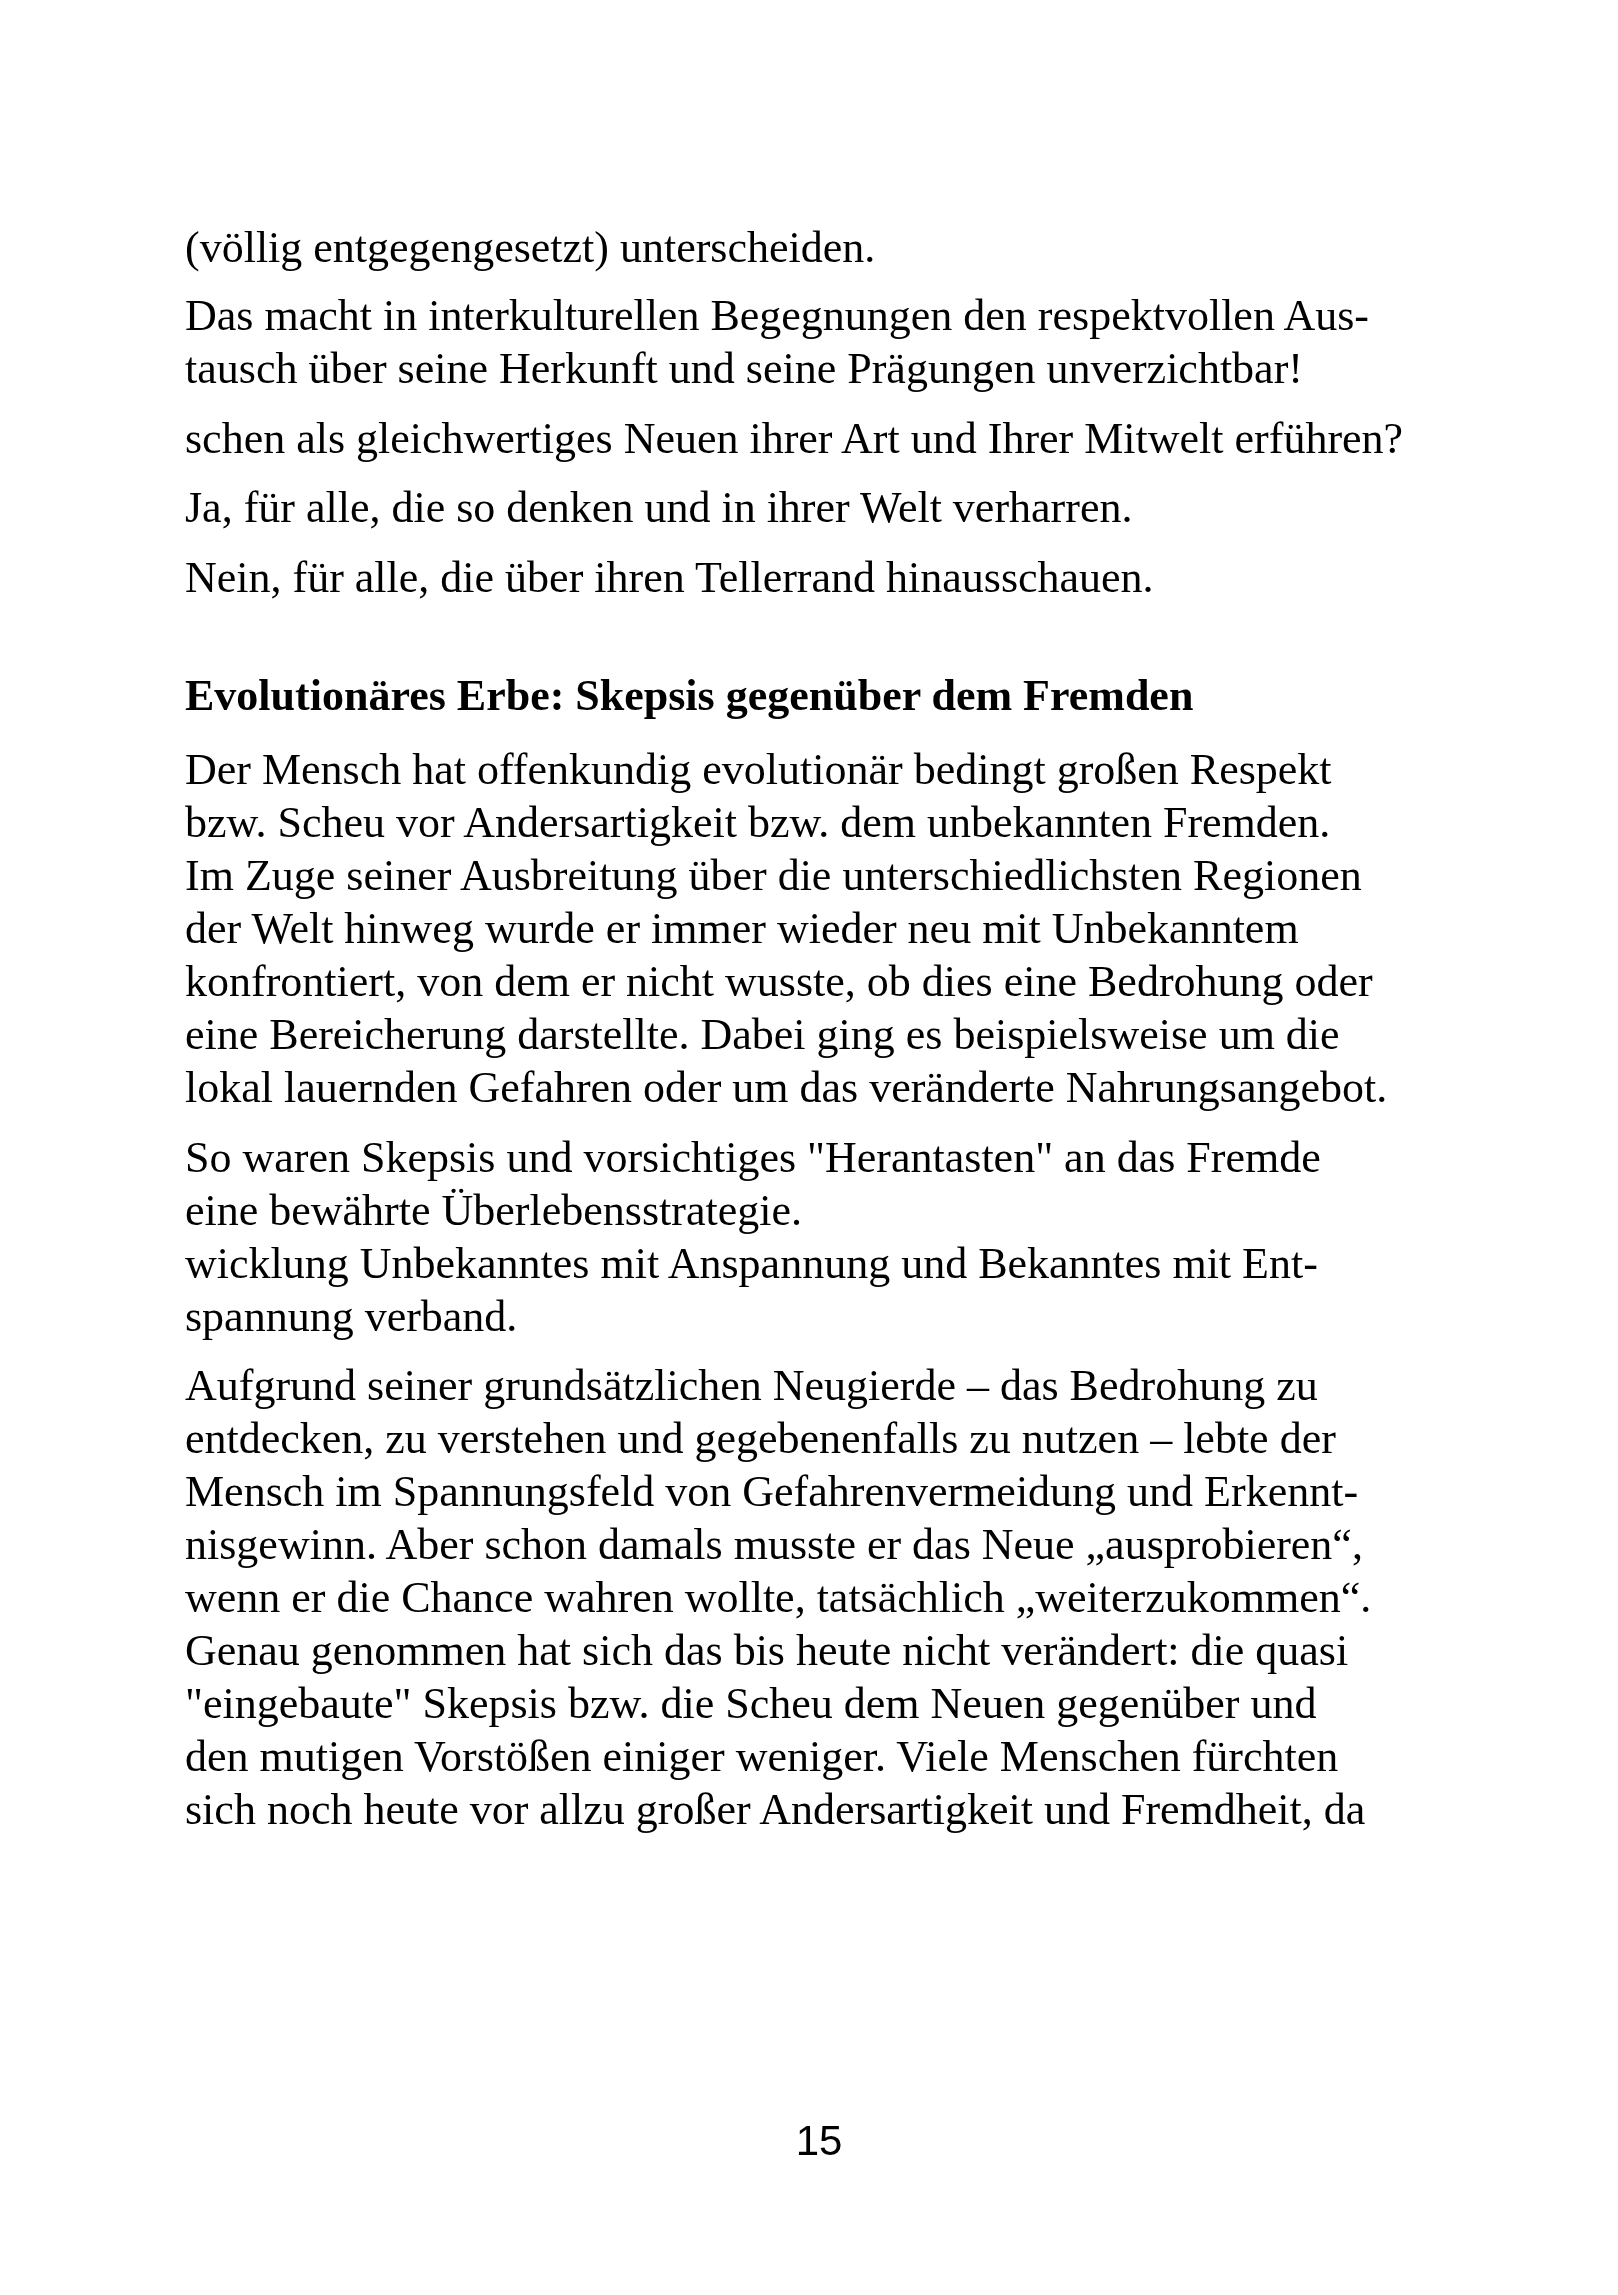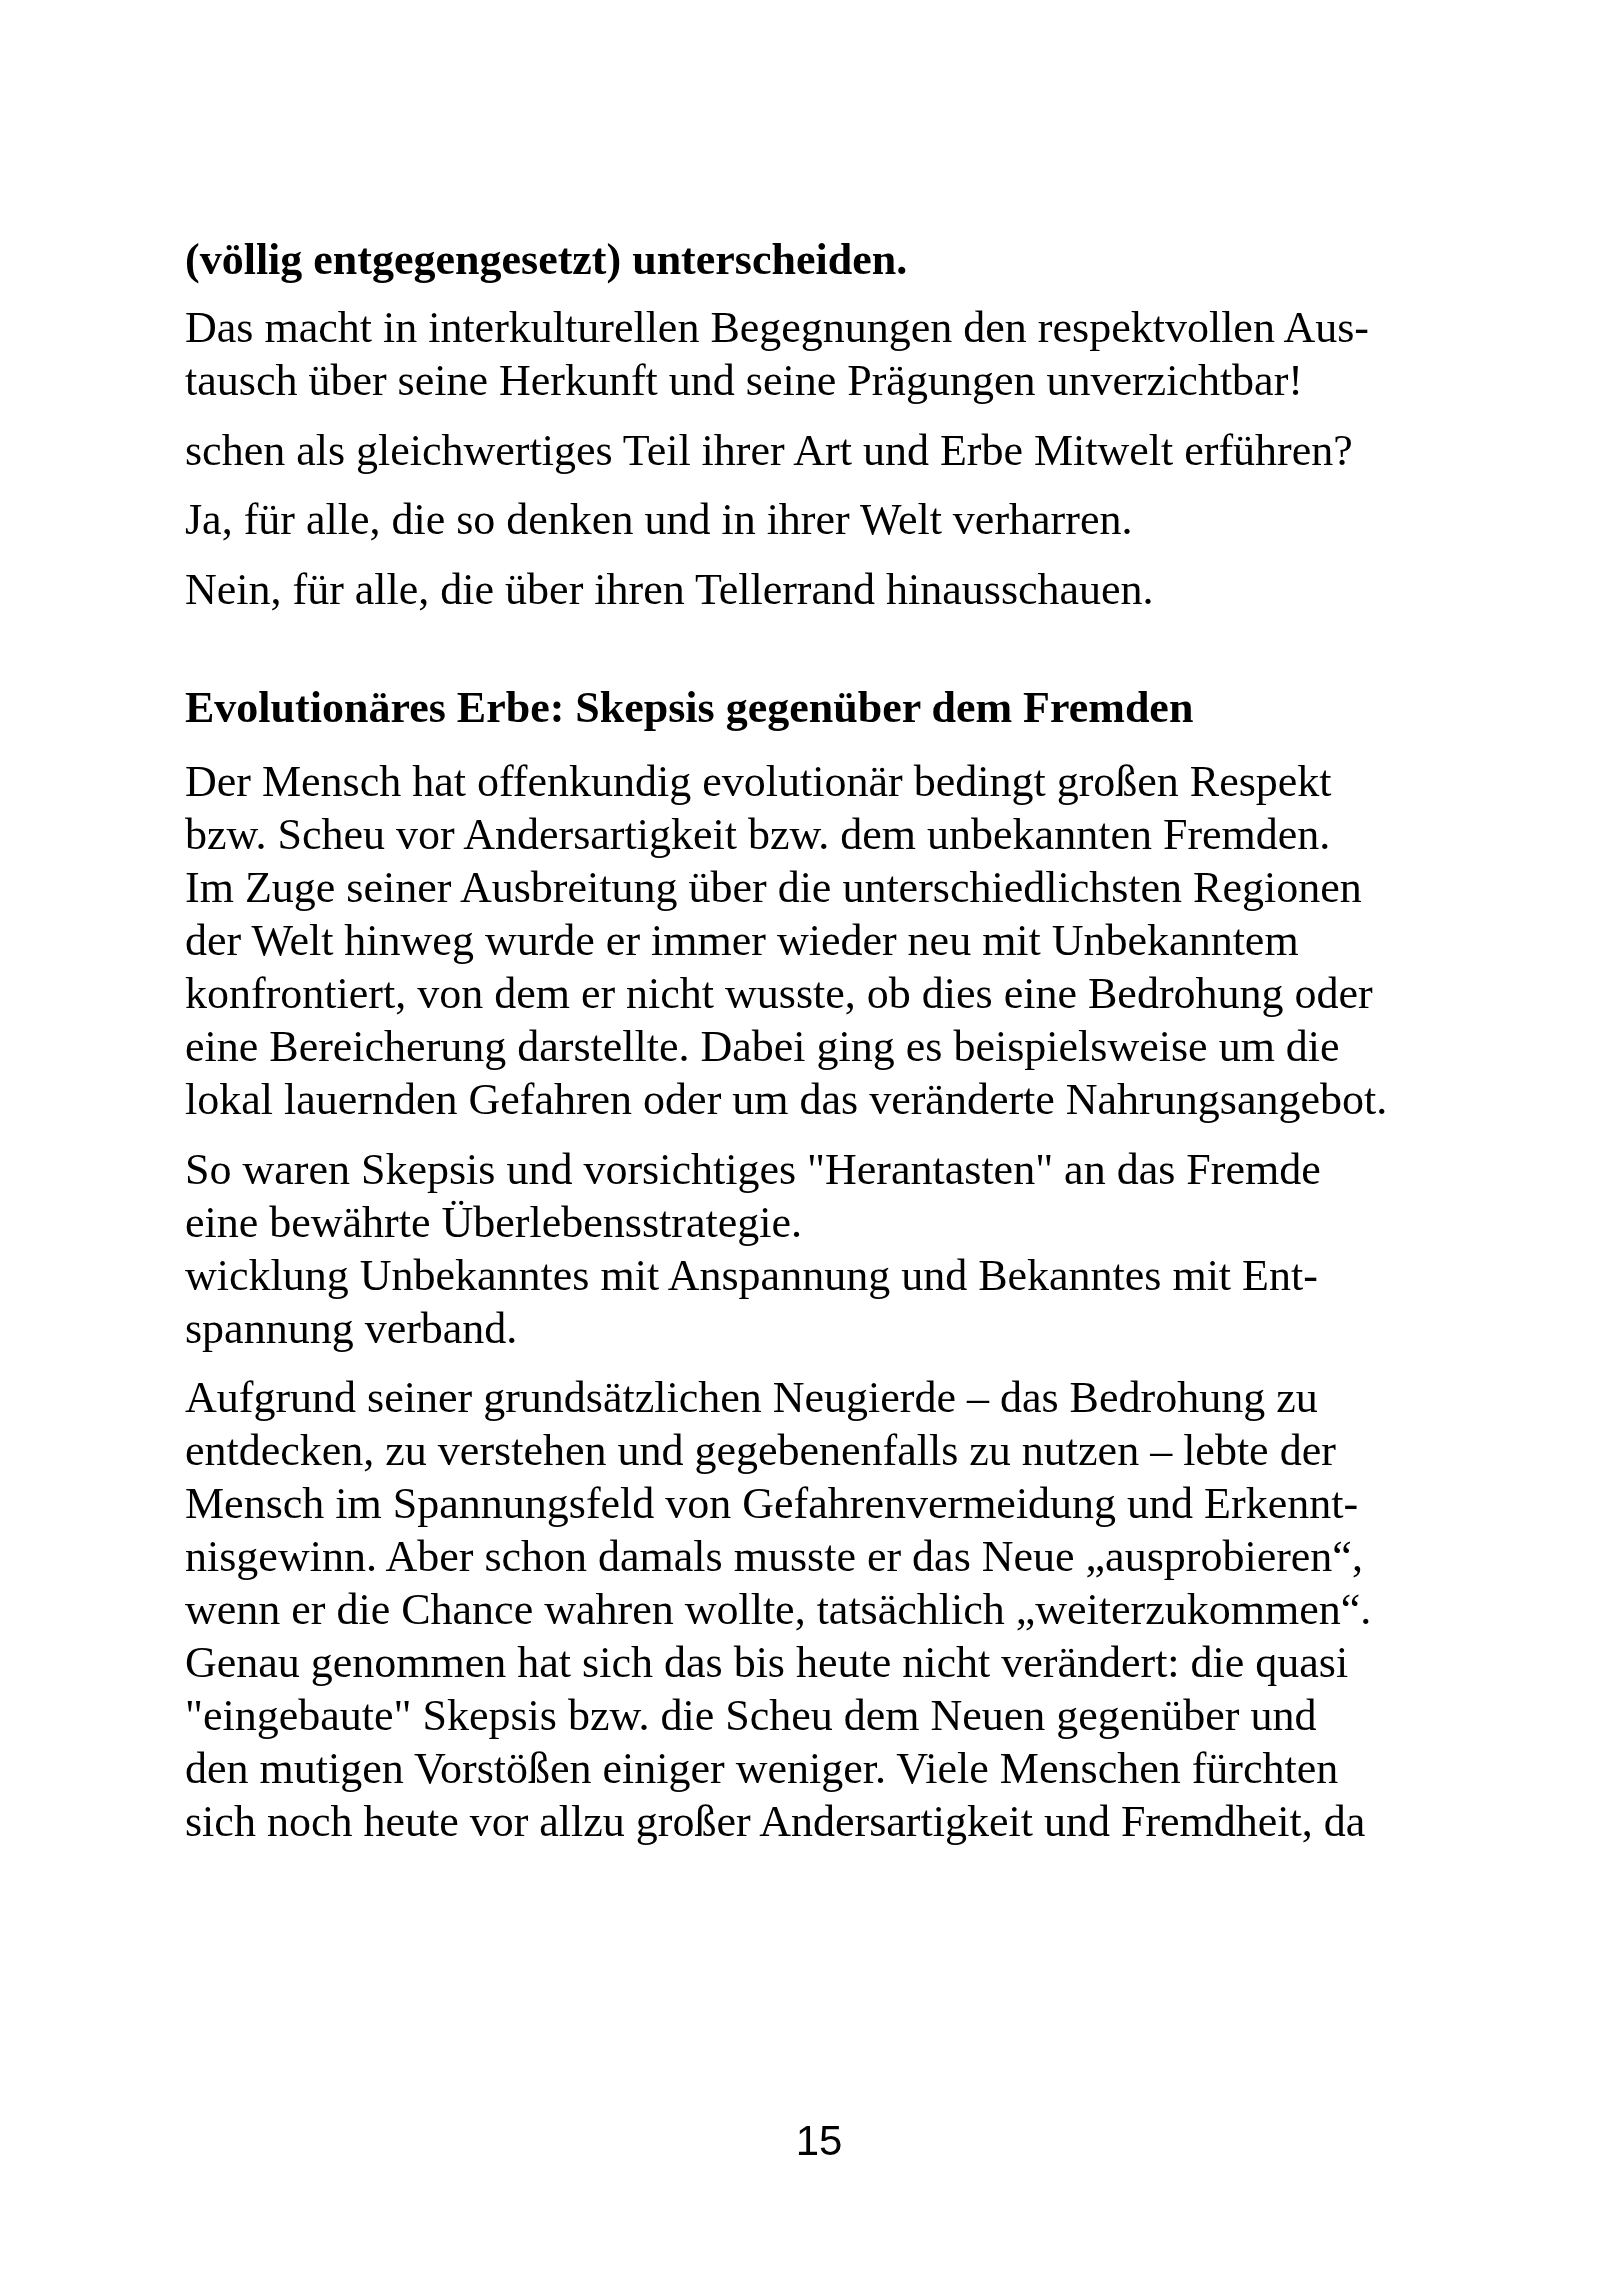--- a/index.html
+++ b/index.html
@@ -15,21 +15,21 @@
   .text-column {
     position: absolute;
     left: 185px;
     top: 217px;
     width: 1268px;
     font-size: 44px;
     line-height: 53px;
     text-align: left;
   }
   .para { margin: 0 0 16.7px 0; }
-  .heading-1 { font-weight: bold; margin: 16px 0 15px 0; }
+  .heading-1 { font-weight: normal; margin: 4px 0 15px 0; }
   .heading-2 { font-weight: bold; margin: 65px 0 21px 0; }
   .line { white-space: pre; }
   .page-number-wrap {
     position: absolute;
     left: 185px;
     top: 2118px;
     width: 1268px;
     text-align: center;
     font-family: Liberation Sans, sans-serif;
     font-size: 42px;
@@ -44,21 +44,21 @@
   <div class="heading-1">
     <div class="line">(völlig entgegengesetzt) unterscheiden.</div>
   </div>
 
   <div class="para">
     <div class="line">Das macht in interkulturellen Begegnungen den respektvollen Aus-</div>
     <div class="line">tausch über seine Herkunft und seine Prägungen unverzichtbar!</div>
   </div>
 
   <div class="para">
-    <div class="line">schen als gleichwertiges Teil ihrer Art und Erbe Mitwelt erführen?</div>
+    <div class="line">schen als gleichwertiges Neuen ihrer Art und Ihrer Mitwelt erführen?</div>
   </div>
 
 
   <div class="para">
     <div class="line">Ja, für alle, die so denken und in ihrer Welt verharren.</div>
   </div>
 
   <div class="para">
     <div class="line">Nein, für alle, die über ihren Tellerrand hinausschauen.</div>
   </div>

